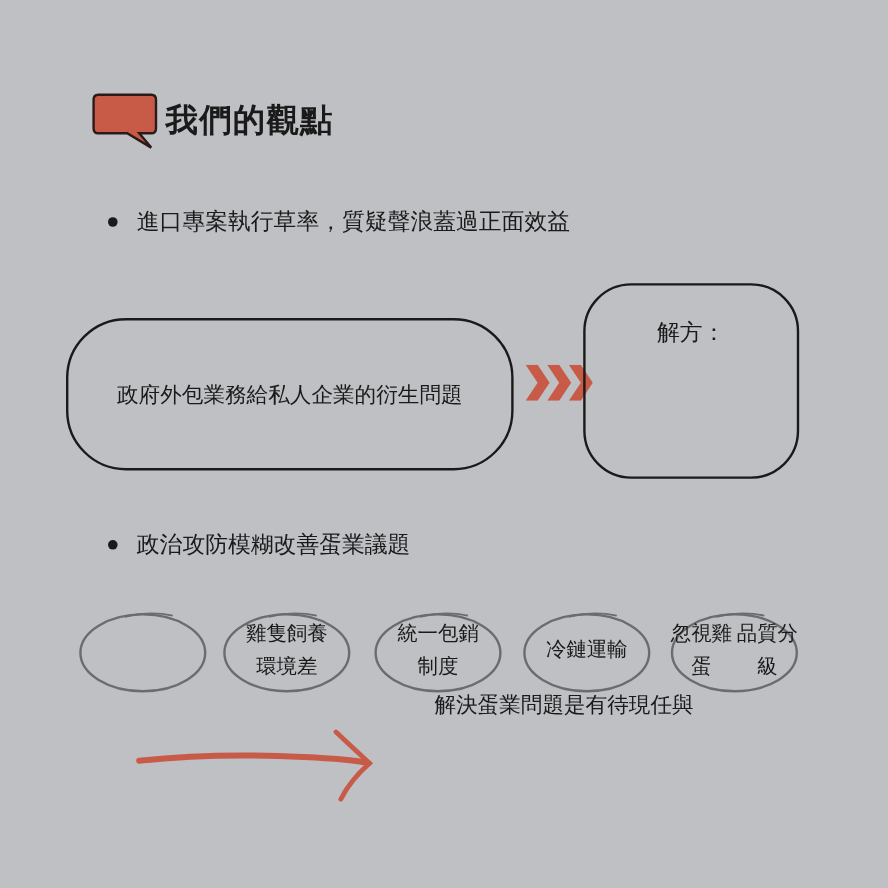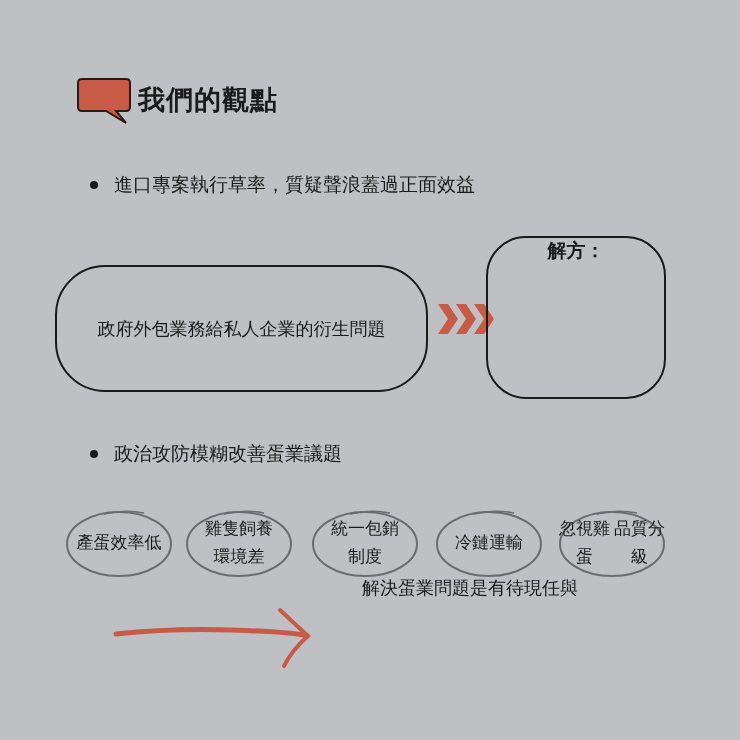--- a/index.html
+++ b/index.html
@@ -6,21 +6,21 @@
   body { width:740px; height:740px; background:#bfc0c4; position:relative; overflow:hidden;
          font-family:"DejaVu Sans", sans-serif; color:#1a1a1a; }
   .abs { position:absolute; }
   .title { left:138px; top:82px; font-size:27px; font-weight:bold; letter-spacing:1px; }
   .bubble { left:76px; top:77px; width:56px; height:50px; }
   .bullet { font-size:19px; font-weight:normal; display:flex; align-items:center; }
   .bullet .dot { width:8px; height:8px; border-radius:50%; background:#1a1a1a; margin-right:16px; }
   .pill { border:2px solid #1a1a1a; border-radius:50px; box-sizing:border-box; display:flex;
           align-items:center; justify-content:center; font-size:18px; text-align:center; }
   .sol { border:2px solid #1a1a1a; border-radius:40px; box-sizing:border-box; text-align:center; font-size:18px; }
-  .sol .h { font-weight:bold; font-size:19px; }
+  .sol .h { font-weight:normal; margin-top:26px; font-size:19px; }
   .sol .l { margin-top:14px; line-height:40px; }
   .oval { display:flex; align-items:center; justify-content:center; text-align:center;
           font-size:17px; line-height:28px; }
   .oval svg { position:absolute; left:0; top:0; }
   .oval span { position:relative; }
   .conclusion { left:320px; top:572px; width:300px; text-align:center; font-size:18px; line-height:32px; }
 </style>
 </head>
 <body>
 
@@ -53,21 +53,20 @@
 <div class="abs bullet" style="left:90px;top:441px;">
   <span class="dot"></span>
   <span>政治攻防模糊改善蛋業議題</span>
 </div>
 
 <div class="abs oval" style="left:64px;top:506px;width:110px;height:72px;">
   <svg width="110" height="72" viewBox="0 0 110 72">
     <ellipse cx="55" cy="38" rx="52" ry="32" fill="none" stroke="#6a6c70" stroke-width="2"></ellipse>
     <path d="M40 8 Q60 3 80 7" fill="none" stroke="#6a6c70" stroke-width="1.5"></path>
   </svg>
-  <span>產蛋效率低</span>
 </div>
 
 <div class="abs oval" style="left:184px;top:506px;width:110px;height:72px;flex-direction:column;">
   <svg width="110" height="72" viewBox="0 0 110 72">
     <ellipse cx="55" cy="38" rx="52" ry="32" fill="none" stroke="#6a6c70" stroke-width="2"></ellipse>
     <path d="M40 8 Q60 3 80 7" fill="none" stroke="#6a6c70" stroke-width="1.5"></path>
   </svg>
   <span>雞隻飼養</span>
   <span>環境差</span>
 </div>

